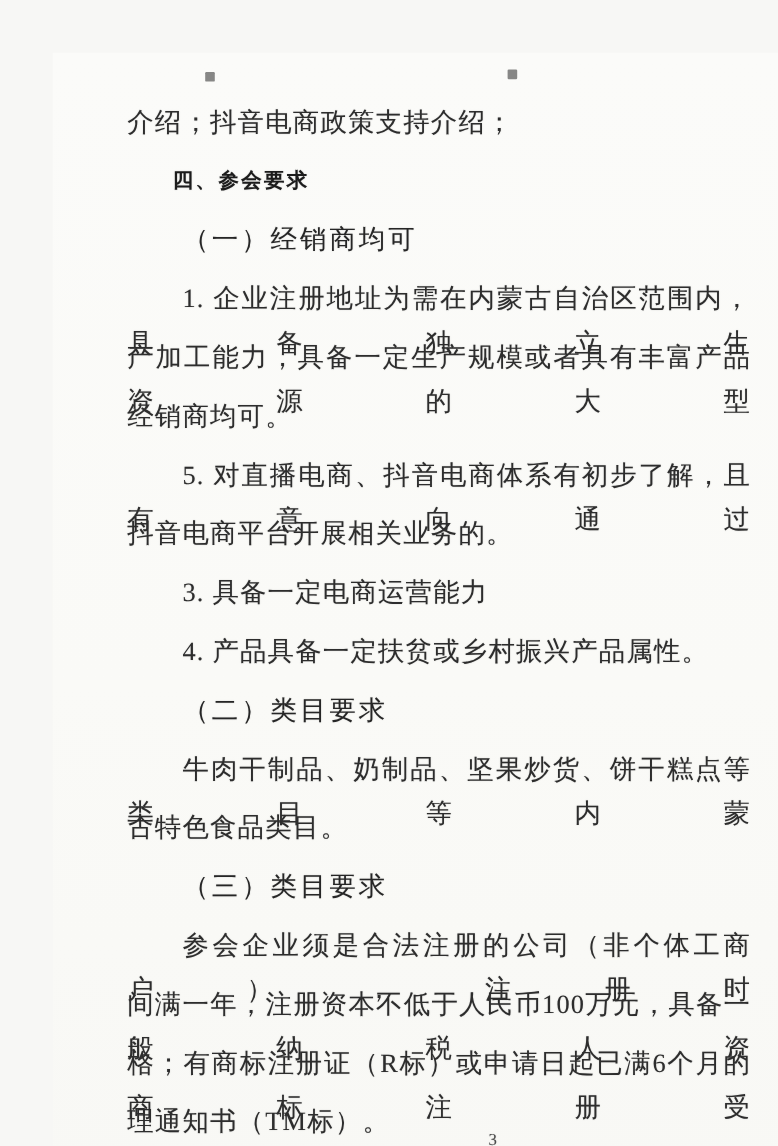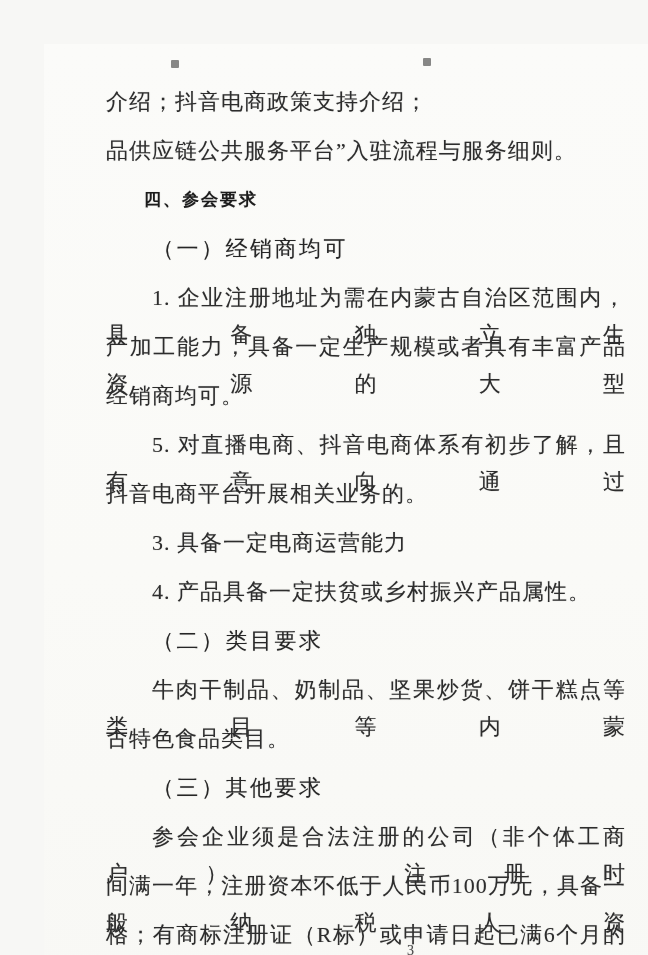--- a/index.html
+++ b/index.html
@@ -76,34 +76,33 @@
 </style>
 </head>
 <body>
 
 <div class="page">
   <div class="speck s1"></div>
   <div class="speck s2"></div>
 
   <div class="doc">
     <div class="ln">介绍；抖音电商政策支持介绍；</div>
-    <div class="ln">品供应链公共服务平台”入驻流程与服务细则。</div>
     <div class="ln h1">四、参会要求</div>
     <div class="ln h2">（一）经销商均可</div>
     <div class="ln first full">1. 企业注册地址为需在内蒙古自治区范围内，具备独立生</div>
     <div class="ln full">产加工能力，具备一定生产规模或者具有丰富产品资源的大型</div>
     <div class="ln">经销商均可。</div>
     <div class="ln first full">5. 对直播电商、抖音电商体系有初步了解，且有意向通过</div>
     <div class="ln">抖音电商平台开展相关业务的。</div>
     <div class="ln single">3. 具备一定电商运营能力</div>
     <div class="ln single">4. 产品具备一定扶贫或乡村振兴产品属性。</div>
     <div class="ln h2">（二）类目要求</div>
     <div class="ln first full">牛肉干制品、奶制品、坚果炒货、饼干糕点等类目等内蒙</div>
     <div class="ln">古特色食品类目。</div>
-    <div class="ln h2">（三）其他要求</div>
+    <div class="ln h2">（三）类目要求</div>
     <div class="ln first full">参会企业须是合法注册的公司（非个体工商户），注册时</div>
     <div class="ln full">间满一年，注册资本不低于人民币100万元，具备一般纳税人资</div>
     <div class="ln full">格；有商标注册证（R标）或申请日起已满6个月的商标注册受</div>
     <div class="ln">理通知书（TM标）。</div>
     <div class="ln h1">五、扶持政策</div>
   </div>
 
   <div class="page-number">3</div>
 </div>
 

